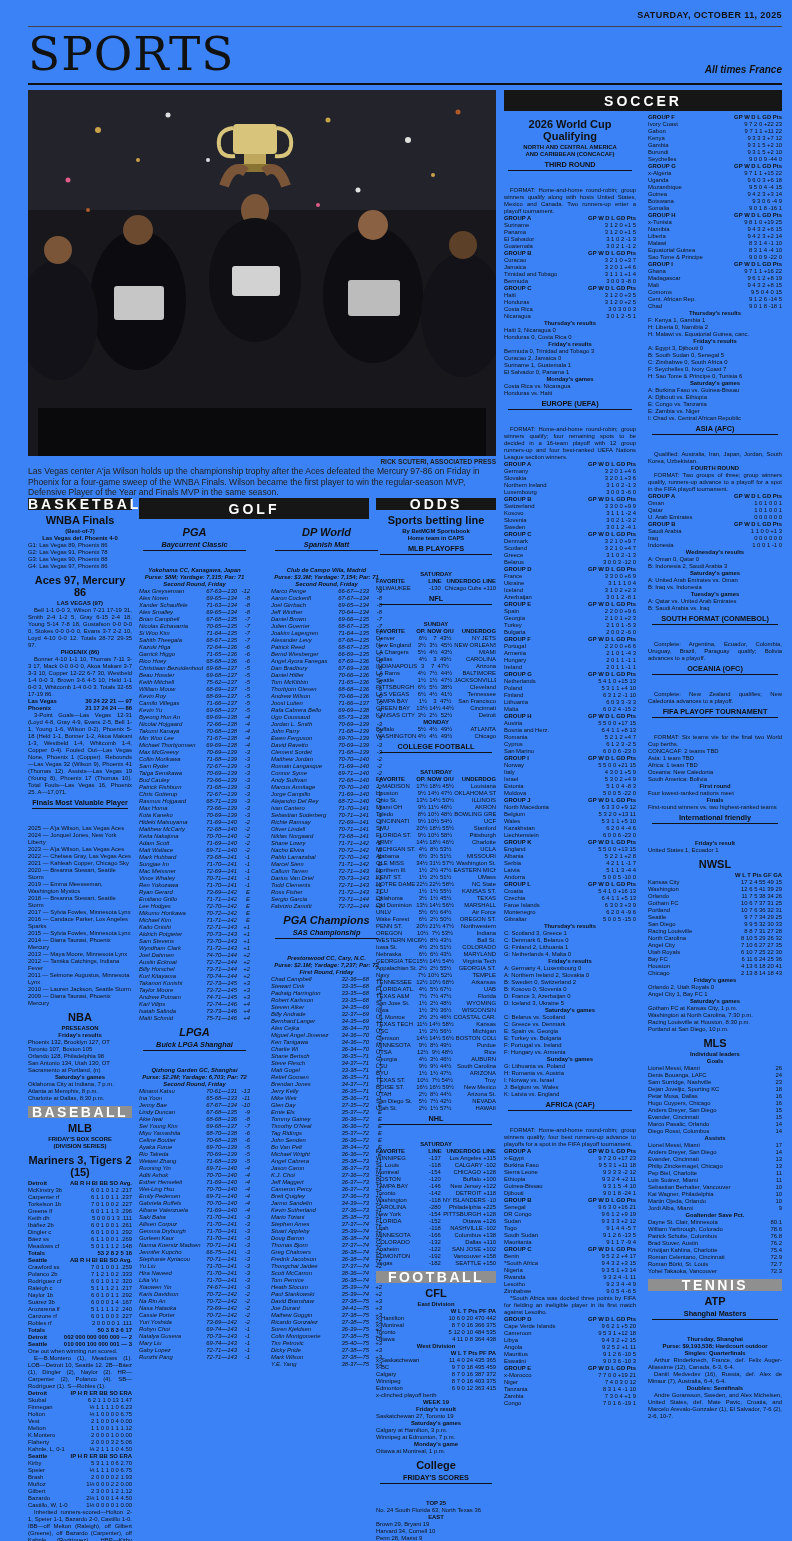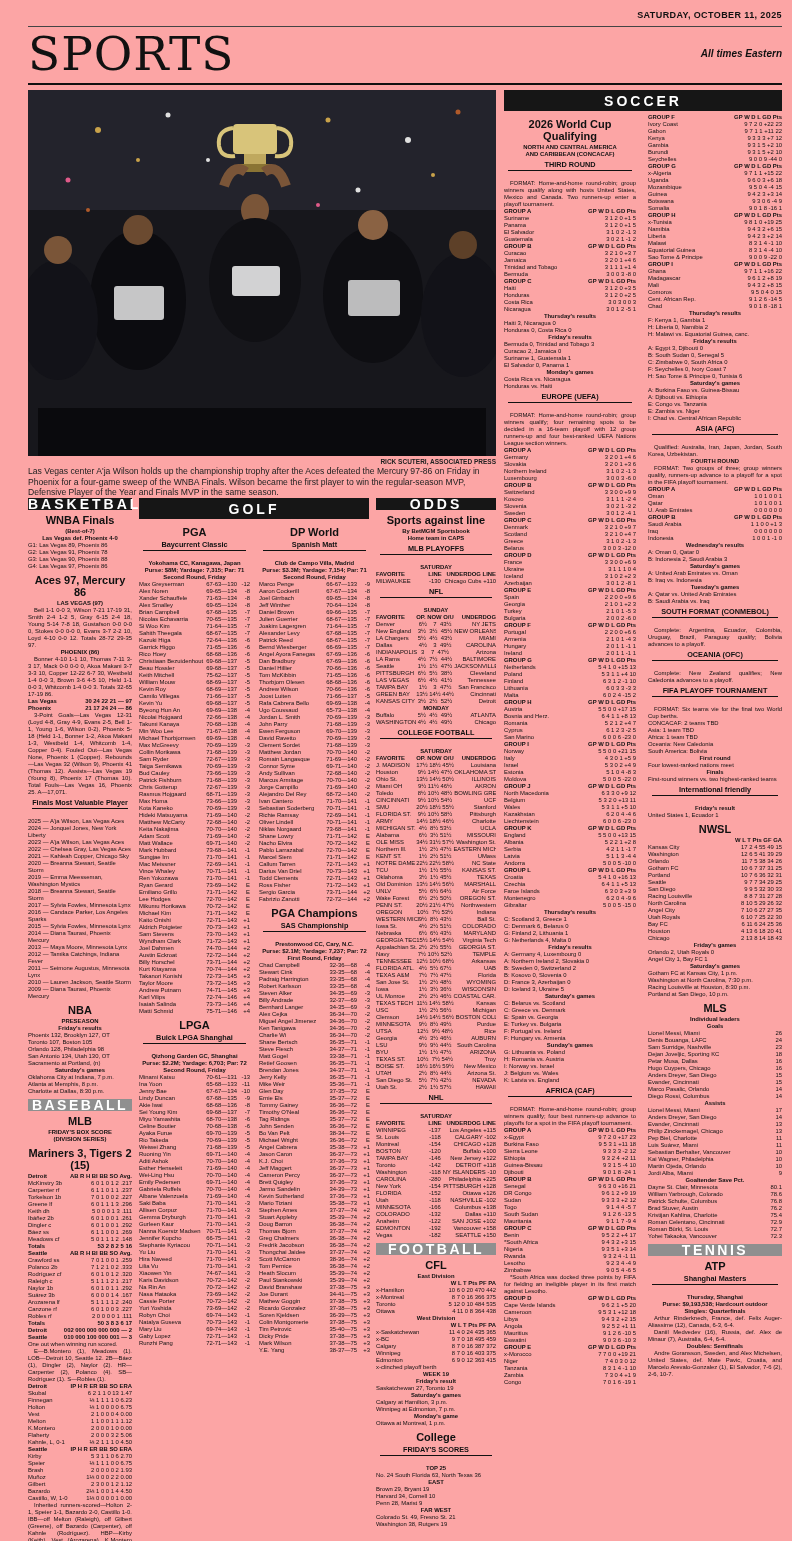--- a/index.html
+++ b/index.html
@@ -1,55 +1,55 @@
 <!DOCTYPE html>
 <html><head>
 <meta charset="utf-8">
 <style>
   html,body{margin:0;padding:0;background:#e8e8e8;}
-  .page{position:relative;width:792px;height:1541px;background:#fca5a5;margin:0 auto;
+  .page{position:relative;width:792px;height:1541px;background:#3b82f6;margin:0 auto;
         font-family:"Liberation Sans",sans-serif;color:#111;overflow:hidden;box-sizing:border-box;
         padding:0 10px 0 28px;}
   
   .topbar{padding-top:10px;text-align:right;border-bottom:1px solid #444;padding-bottom:6px;}
   .topbar .date{font-size:9px;font-weight:bold;letter-spacing:.4px;}
   .topbar .edition{font-size:19px;font-weight:bold;letter-spacing:.5px;margin-top:1px;}
   
-  .masthead{display:flex;align-items:center;justify-content:space-between;
+  .masthead{display:flex;align-items:flex-end;justify-content:space-between;
             border-bottom:2px solid #111;padding:4px 0 6px;}
   .masthead .title{font-family:"DejaVu Serif","Liberation Serif",serif;font-size:47px;line-height:46px;
                    font-weight:400;letter-spacing:1px;}
   .masthead .note{font-size:10px;font-style:italic;font-weight:bold;padding-bottom:2px;}
   
   .bodygrid{display:flex;gap:8px;padding-top:5px;}
   .leftwrap{width:468px;flex:none;}
   .soccerwrap{flex:1;min-width:0;}
   
   .photo{width:468px;height:366px;display:block;background:#15151a;}
   .credit{font-size:6.5px;font-weight:bold;text-align:right;color:#222;margin:2px 0 1px;}
   .caption{font-size:8.6px;line-height:10.6px;color:#222;}
   
   .cols{display:flex;gap:7px;align-items:flex-start;}
   .col{min-width:0;}
   .col-basketball{width:104px;flex:none;}
   .golfgroup{width:230px;flex:none;}
-  .golfcols{display:flex;gap:9px;}
+  .golfcols{display:flex;gap:21px;font-style:italic;}
   .col-pga,.col-dp{width:111px;flex:none;}
   .col-odds{flex:1;min-width:0;}
   .scols{display:flex;gap:12px;}
   .col-soca{width:132px;flex:none;}
   .col-socb{flex:1;min-width:0;}
   
   .blk-bar{background:#161616;color:#fff;font-weight:bold;font-size:14px;letter-spacing:3px;
            text-align:center;padding:3px 0 2px;margin:0 0 3px;}
   .blk-bar2{background:#8f8f8f;color:#fff;font-weight:bold;font-size:14px;letter-spacing:2.5px;
             text-align:center;padding:3px 0 2px;margin:4px 0 3px;}
   .blk-t1{font-size:11px;line-height:12px;font-weight:bold;text-align:center;margin:4px 0 2px;}
   .blk-t2{font-size:7.3px;font-weight:bold;text-align:center;border-bottom:1px solid #111;
-          margin:3px 4px 9px;padding-bottom:2px;}
+          margin:3px 4px 16px;padding-bottom:2px;}
   .ag{font-size:5.9px;line-height:7px;}
   .blk-c{font-weight:bold;text-align:center;}
   .blk-p{text-align:justify;text-indent:6px;}
   .blk-l{text-align:left;}
   .rrow{display:flex;}
   .rrow .nm{flex:1;min-width:0;overflow:hidden;white-space:nowrap;}
   .rrow .vals{white-space:pre;margin-left:3px;text-align:right;}
   .rb{font-weight:bold;}
   .grow{display:flex;}
   .grow .nm{flex:1;min-width:0;overflow:hidden;white-space:nowrap;}
@@ -64,21 +64,21 @@
 <body>
 
 <div class="page">
 
   <div class="topbar">
     <div class="date">SATURDAY, OCTOBER 11, 2025</div>
   </div>
 
   <div class="masthead">
     <div class="title">SPORTS</div>
-    <div class="note">All times Eastern</div>
+    <div class="note">All times France</div>
   </div>
 
   <div class="bodygrid">
 
     <div class="leftwrap">
       <svg class="photo" viewBox="0 0 468 366" aria-hidden="true">
         <rect x="0" y="0" width="468" height="366" fill="#17171c"></rect>
         <rect x="0" y="0" width="468" height="120" fill="#23232c"></rect>
         <circle cx="70" cy="40" r="3" fill="#c9a24a"></circle>
           <circle cx="140" cy="25" r="2.5" fill="#e0e0e0"></circle>
@@ -1384,21 +1384,21 @@
                 <div class="grow">
                   <span class="nm">Y.E. Yang</span>
                   <span class="sc">38-37—75</span>
                   <span class="tp">+3</span>
                 </div>
               </div>
           </div>
         </div>
         <div class="col col-odds ag">
             <div class="blk-bar">ODDS</div>
-            <div class="blk-t1">Sports against line</div>
+            <div class="blk-t1">Sports betting line</div>
             <div class="blk-c">By BetMGM Sportsbook</div>
             <div class="blk-c">Home team in CAPS</div>
             <div class="blk-t2">MLB PLAYOFFS</div>
             <div class="blk-c">SATURDAY</div>
             <div class="orow rb">
               <span class="nm">FAVORITE</span>
               <span class="mid">LINE</span>
               <span class="dog">UNDERDOG  LINE</span>
             </div>
             <div class="orow">

